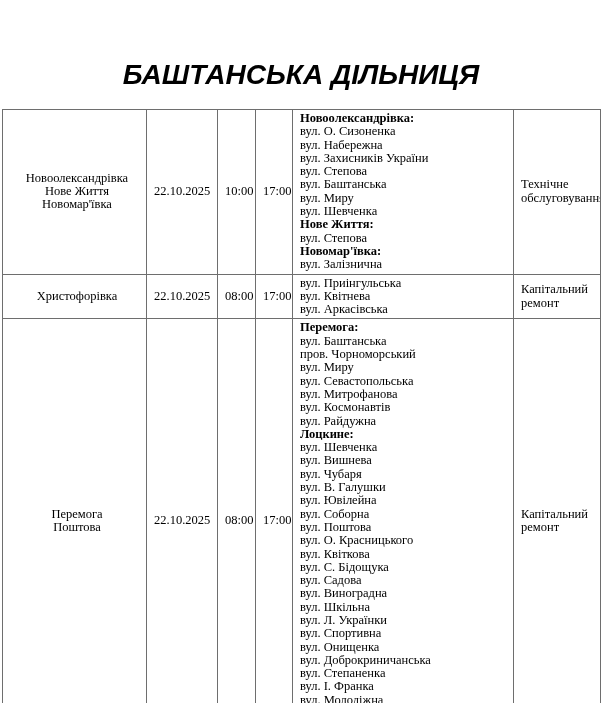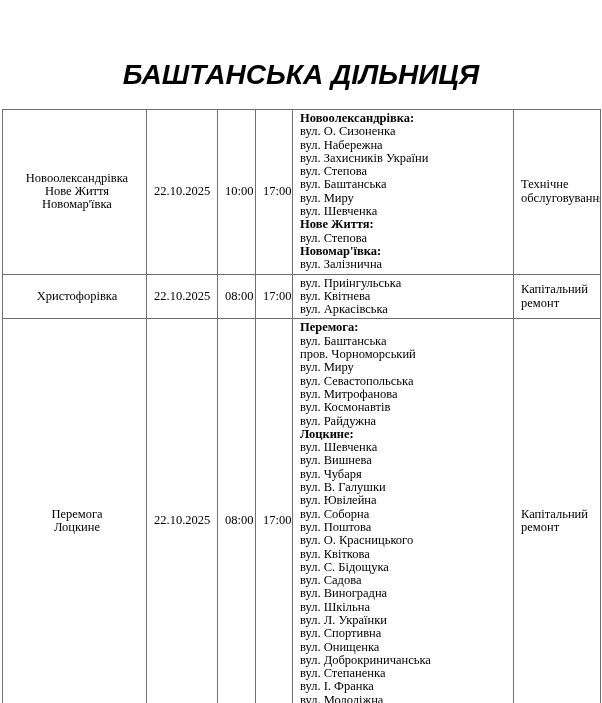--- a/index.html
+++ b/index.html
@@ -93,21 +93,21 @@
         <td class="streets">
           <div class="street-line">вул. Приінгульська</div>
           <div class="street-line">вул. Квітнева</div>
           <div class="street-line">вул. Аркасівська</div>
         </td>
         <td class="work">Капітальний ремонт</td>
       </tr>
       <tr>
         <td class="settlements">
           <div>Перемога</div>
-          <div>Лоцкине</div>
+          <div>Поштова</div>
         </td>
         <td class="date">22.10.2025</td>
         <td class="time">08:00</td>
         <td class="time">17:00</td>
         <td class="streets">
           <div class="street-line bold">Перемога:</div>
           <div class="street-line">вул. Баштанська</div>
           <div class="street-line">пров. Чорноморський</div>
           <div class="street-line">вул. Миру</div>
           <div class="street-line">вул. Севастопольська</div>

